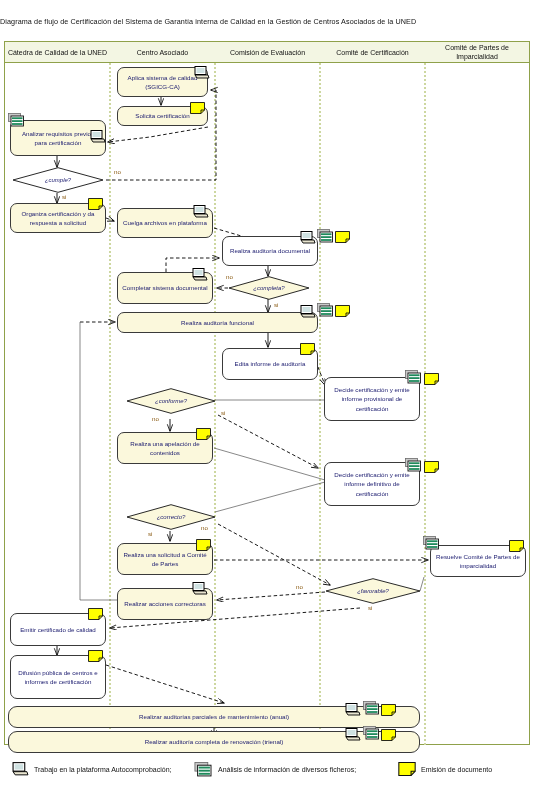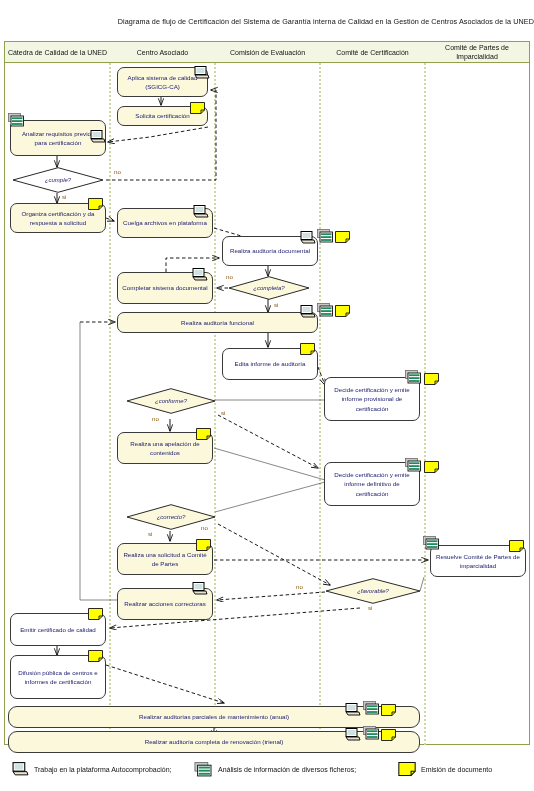--- a/index.html
+++ b/index.html
@@ -1,21 +1,21 @@
 <!DOCTYPE html>
 <html><head>
 <meta charset="utf-8">
 <style>
   html,body{margin:0;padding:0;background:#ffffff;}
   body{width:534px;height:791px;position:relative;overflow:hidden;
        font-family:"Liberation Sans","DejaVu Sans",sans-serif;color:#1a1a6e;}
 
   #canvas{position:absolute;left:0;top:0;width:534px;height:791px;}
 
-  .title{position:absolute;left:0;top:17px;width:534px;text-align:right;
+  .title{position:absolute;left:0;top:17px;width:534px;text-align:left;
          font-size:7.2px;color:#111111;letter-spacing:.1px;}
 
   
   .frame{position:absolute;left:4px;top:41px;width:526px;height:704px;
          border:1px solid #8fa14a;box-sizing:border-box;}
   .hdr{position:absolute;left:4px;top:41px;width:526px;height:22px;
        background:#f3f6e3;border:1px solid #8fa14a;box-sizing:border-box;}
   .hdr-cell{position:absolute;top:0;height:22px;display:flex;align-items:center;
             justify-content:center;text-align:center;font-size:7px;color:#111;
             line-height:8.6px;padding:0 2px;box-sizing:border-box;}

